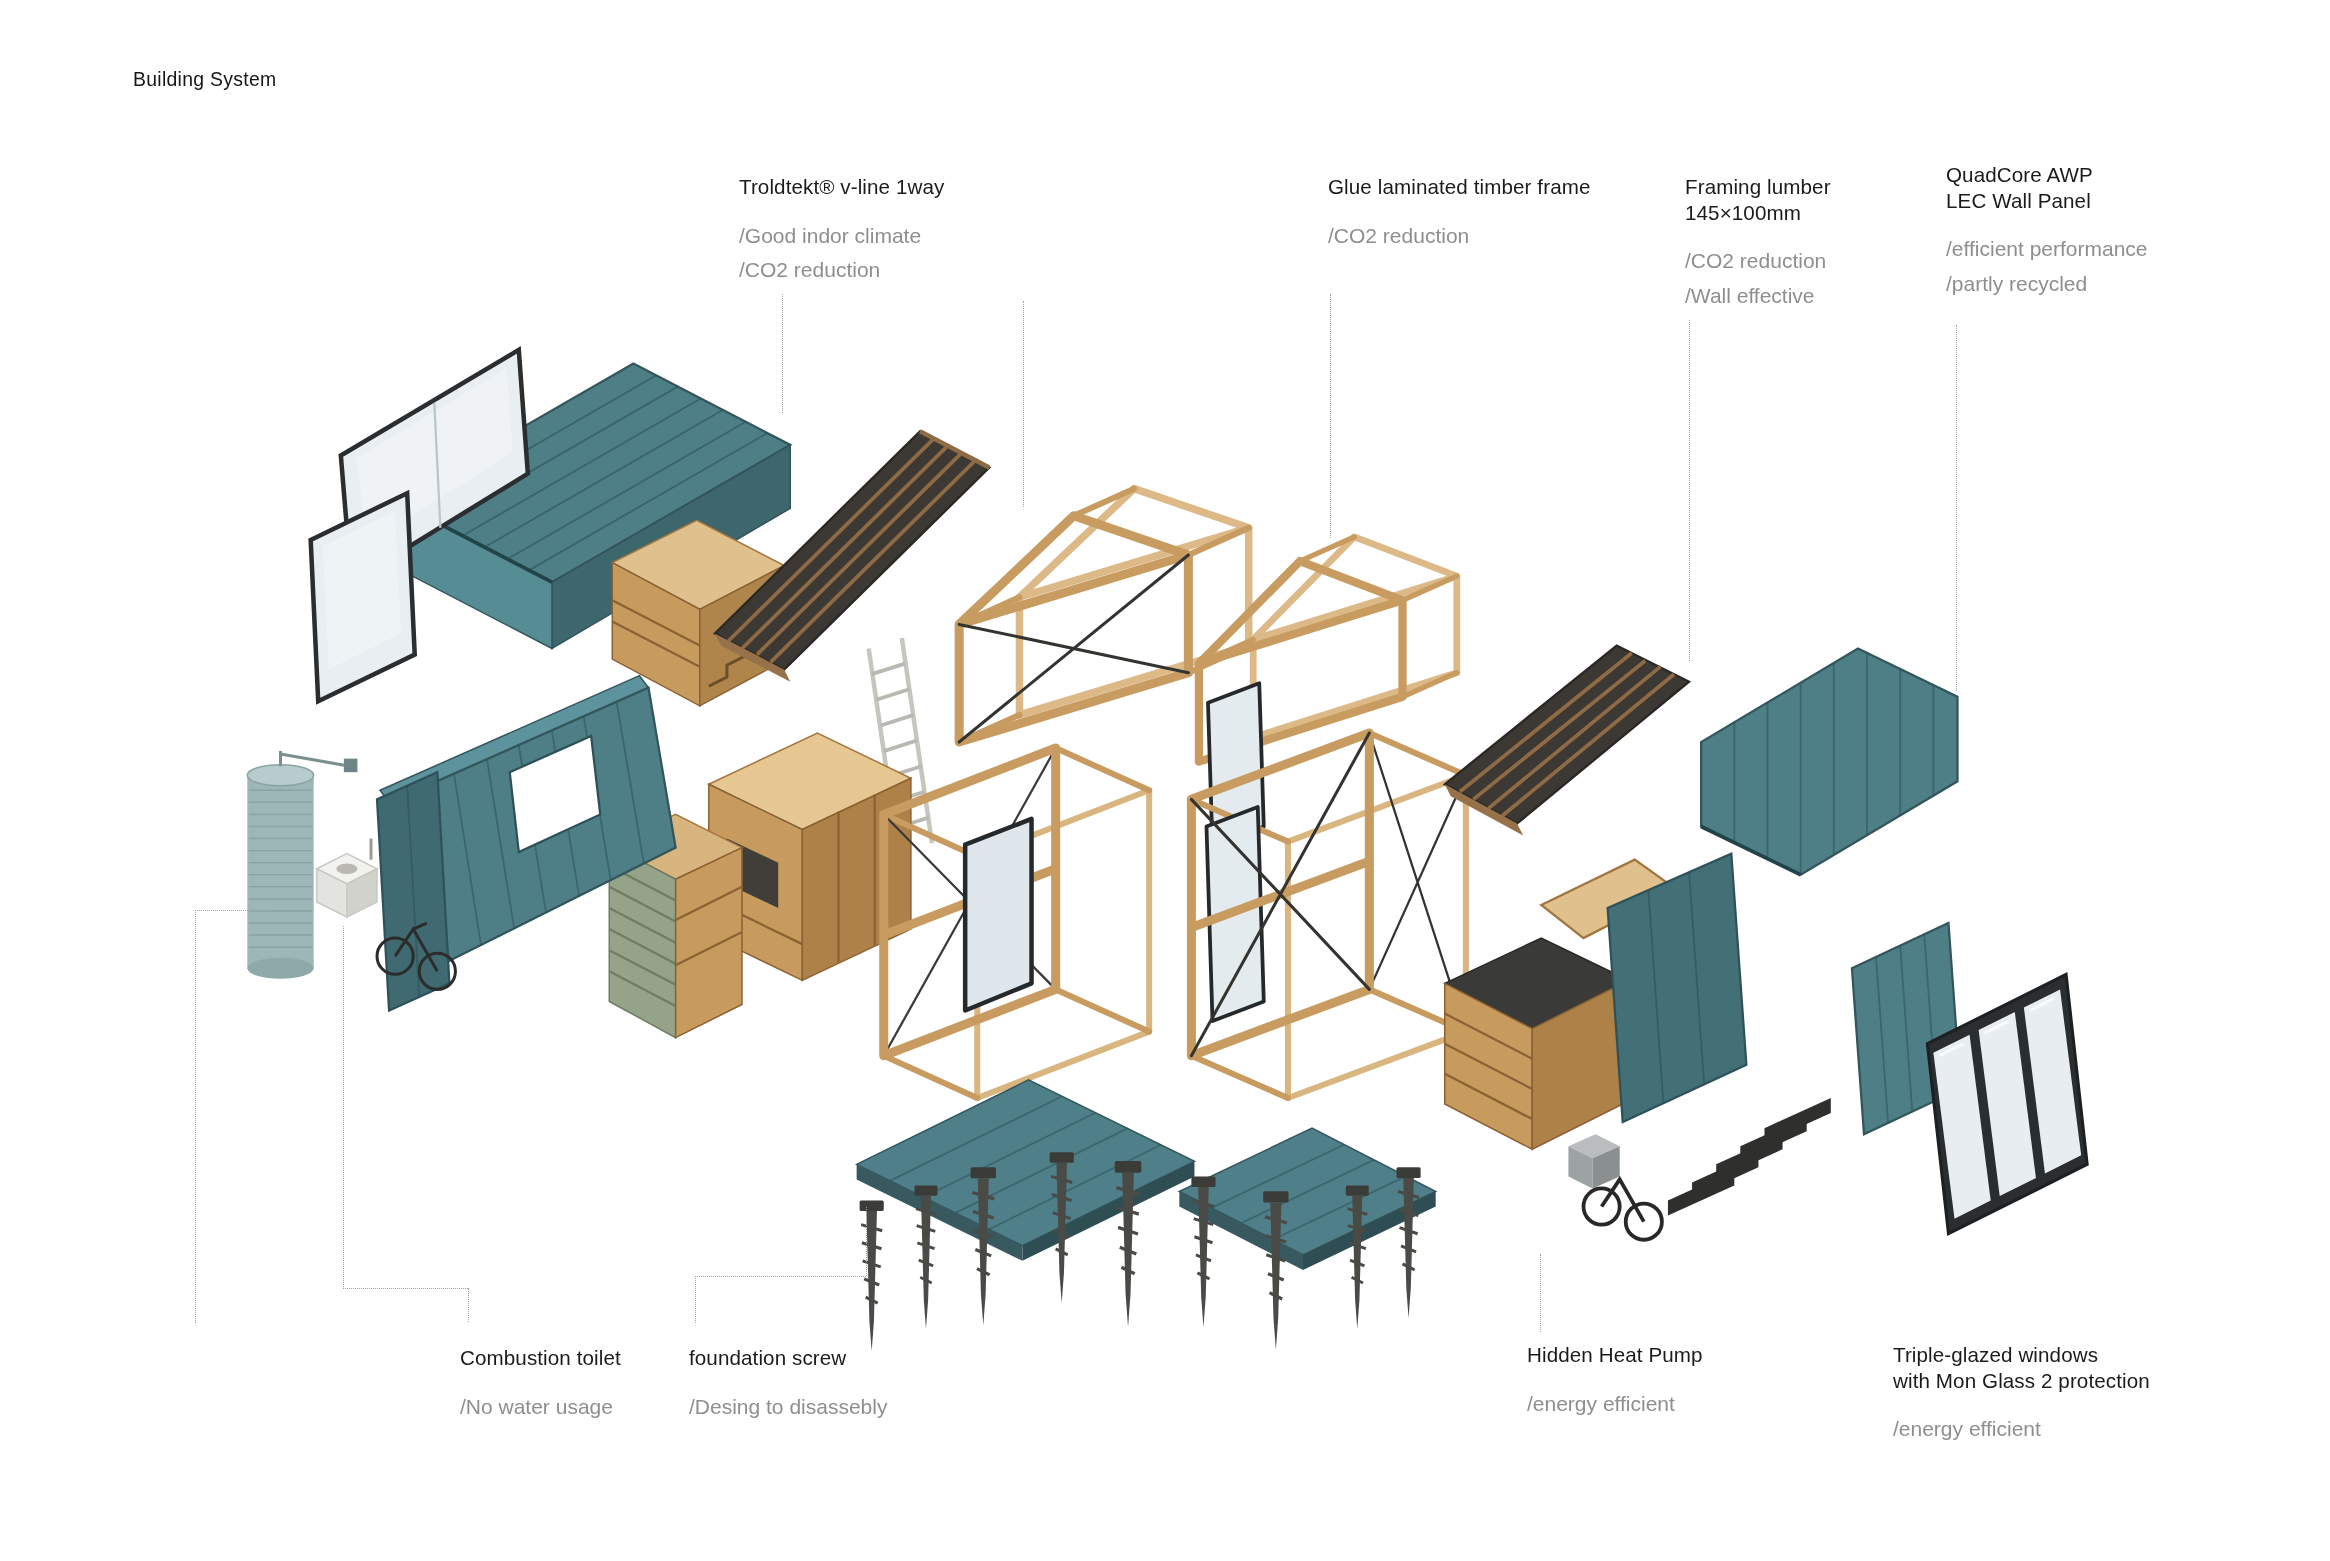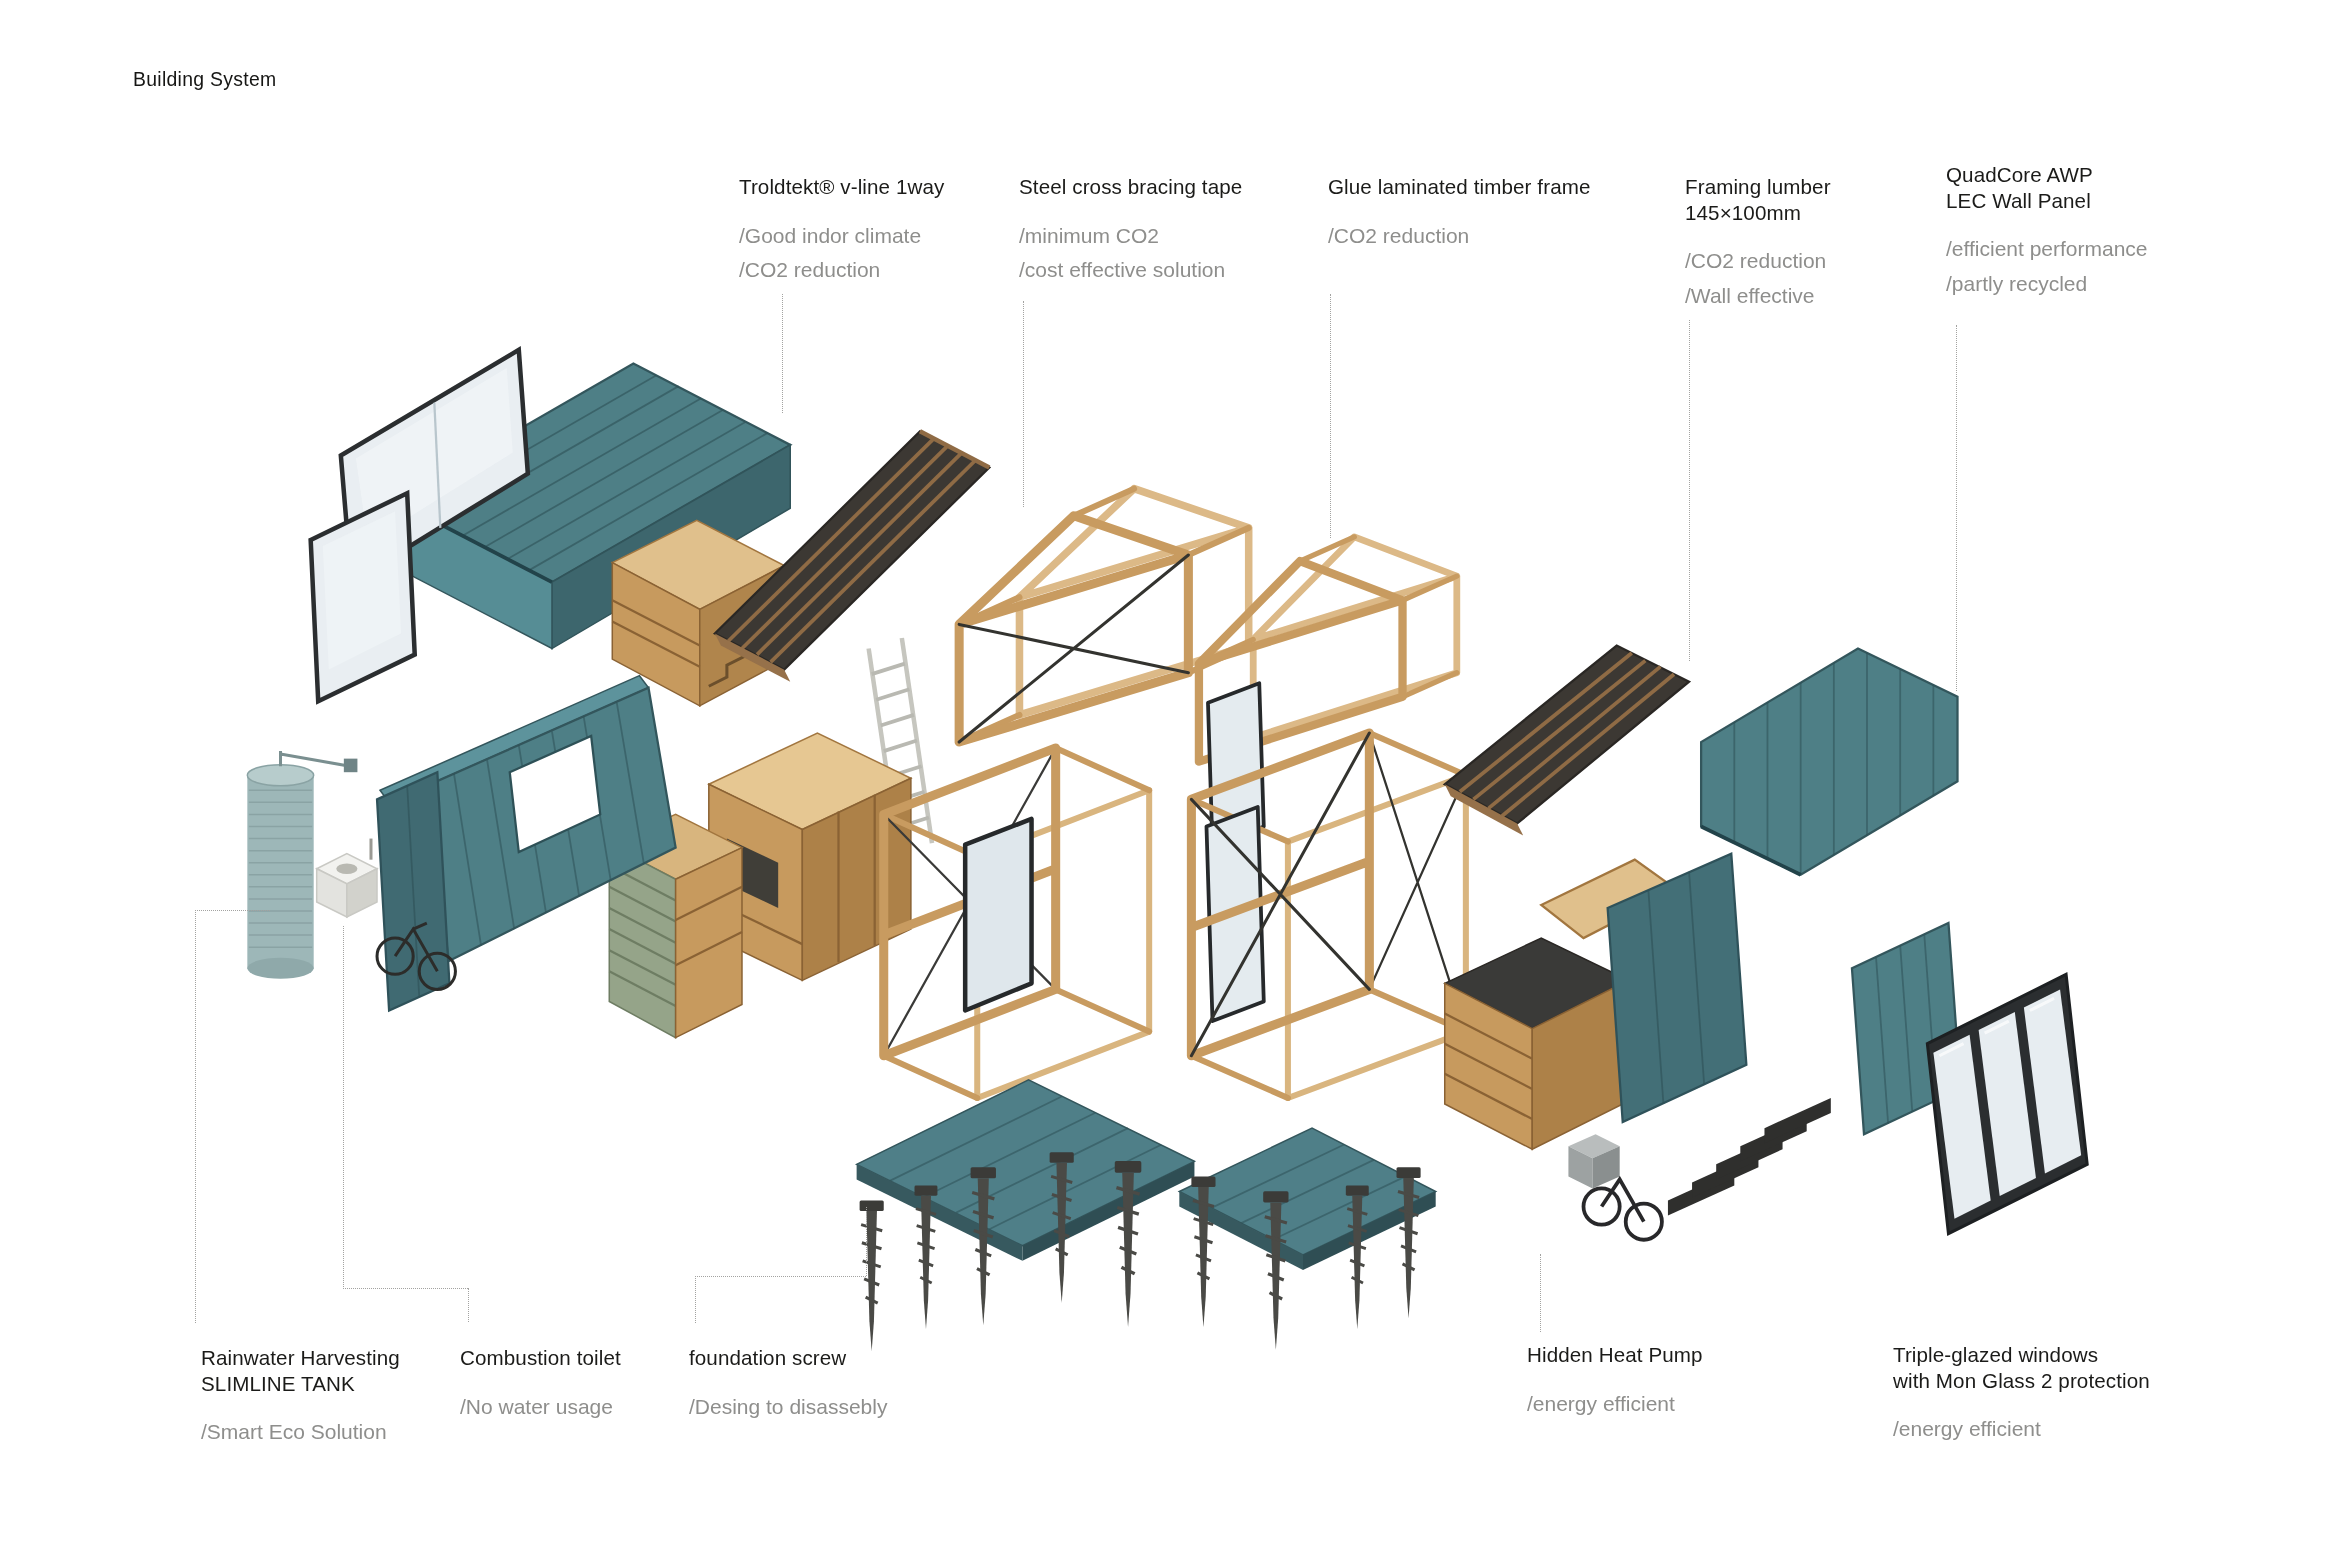--- a/index.html
+++ b/index.html
@@ -315,27 +315,20 @@
   <div class="page-title">Building System</div>
 
   <div class="label" style="left:739px;top:174px">
     <h3 class="label-title">Troldtekt® v-line 1way</h3>
     <div>
       <p class="feature">/Good indor climate</p>
       <p class="feature">/CO2 reduction</p>
     </div>
   </div>
 
-  <div class="label" style="left:1019px;top:174px">
-    <h3 class="label-title">Steel cross bracing tape</h3>
-    <div>
-      <p class="feature">/minimum CO2</p>
-      <p class="feature">/cost effective solution</p>
-    </div>
-  </div>
 
   <div class="label" style="left:1328px;top:174px">
     <h3 class="label-title">Glue laminated timber frame</h3>
     <div>
       <p class="feature">/CO2 reduction</p>
     </div>
   </div>
 
   <div class="label" style="left:1685px;top:174px">
     <h3 class="label-title">Framing lumber
@@ -348,27 +341,20 @@
 
   <div class="label" style="left:1946px;top:162px">
     <h3 class="label-title">QuadCore AWP
 LEC Wall Panel</h3>
     <div>
       <p class="feature">/efficient performance</p>
       <p class="feature">/partly recycled</p>
     </div>
   </div>
 
-  <div class="label" style="left:201px;top:1345px">
-    <h3 class="label-title">Rainwater Harvesting
-SLIMLINE TANK</h3>
-    <div>
-      <p class="feature">/Smart Eco Solution</p>
-    </div>
-  </div>
 
   <div class="label" style="left:460px;top:1345px">
     <h3 class="label-title">Combustion toilet</h3>
     <div>
       <p class="feature">/No water usage</p>
     </div>
   </div>
 
   <div class="label" style="left:689px;top:1345px">
     <h3 class="label-title">foundation screw</h3>

